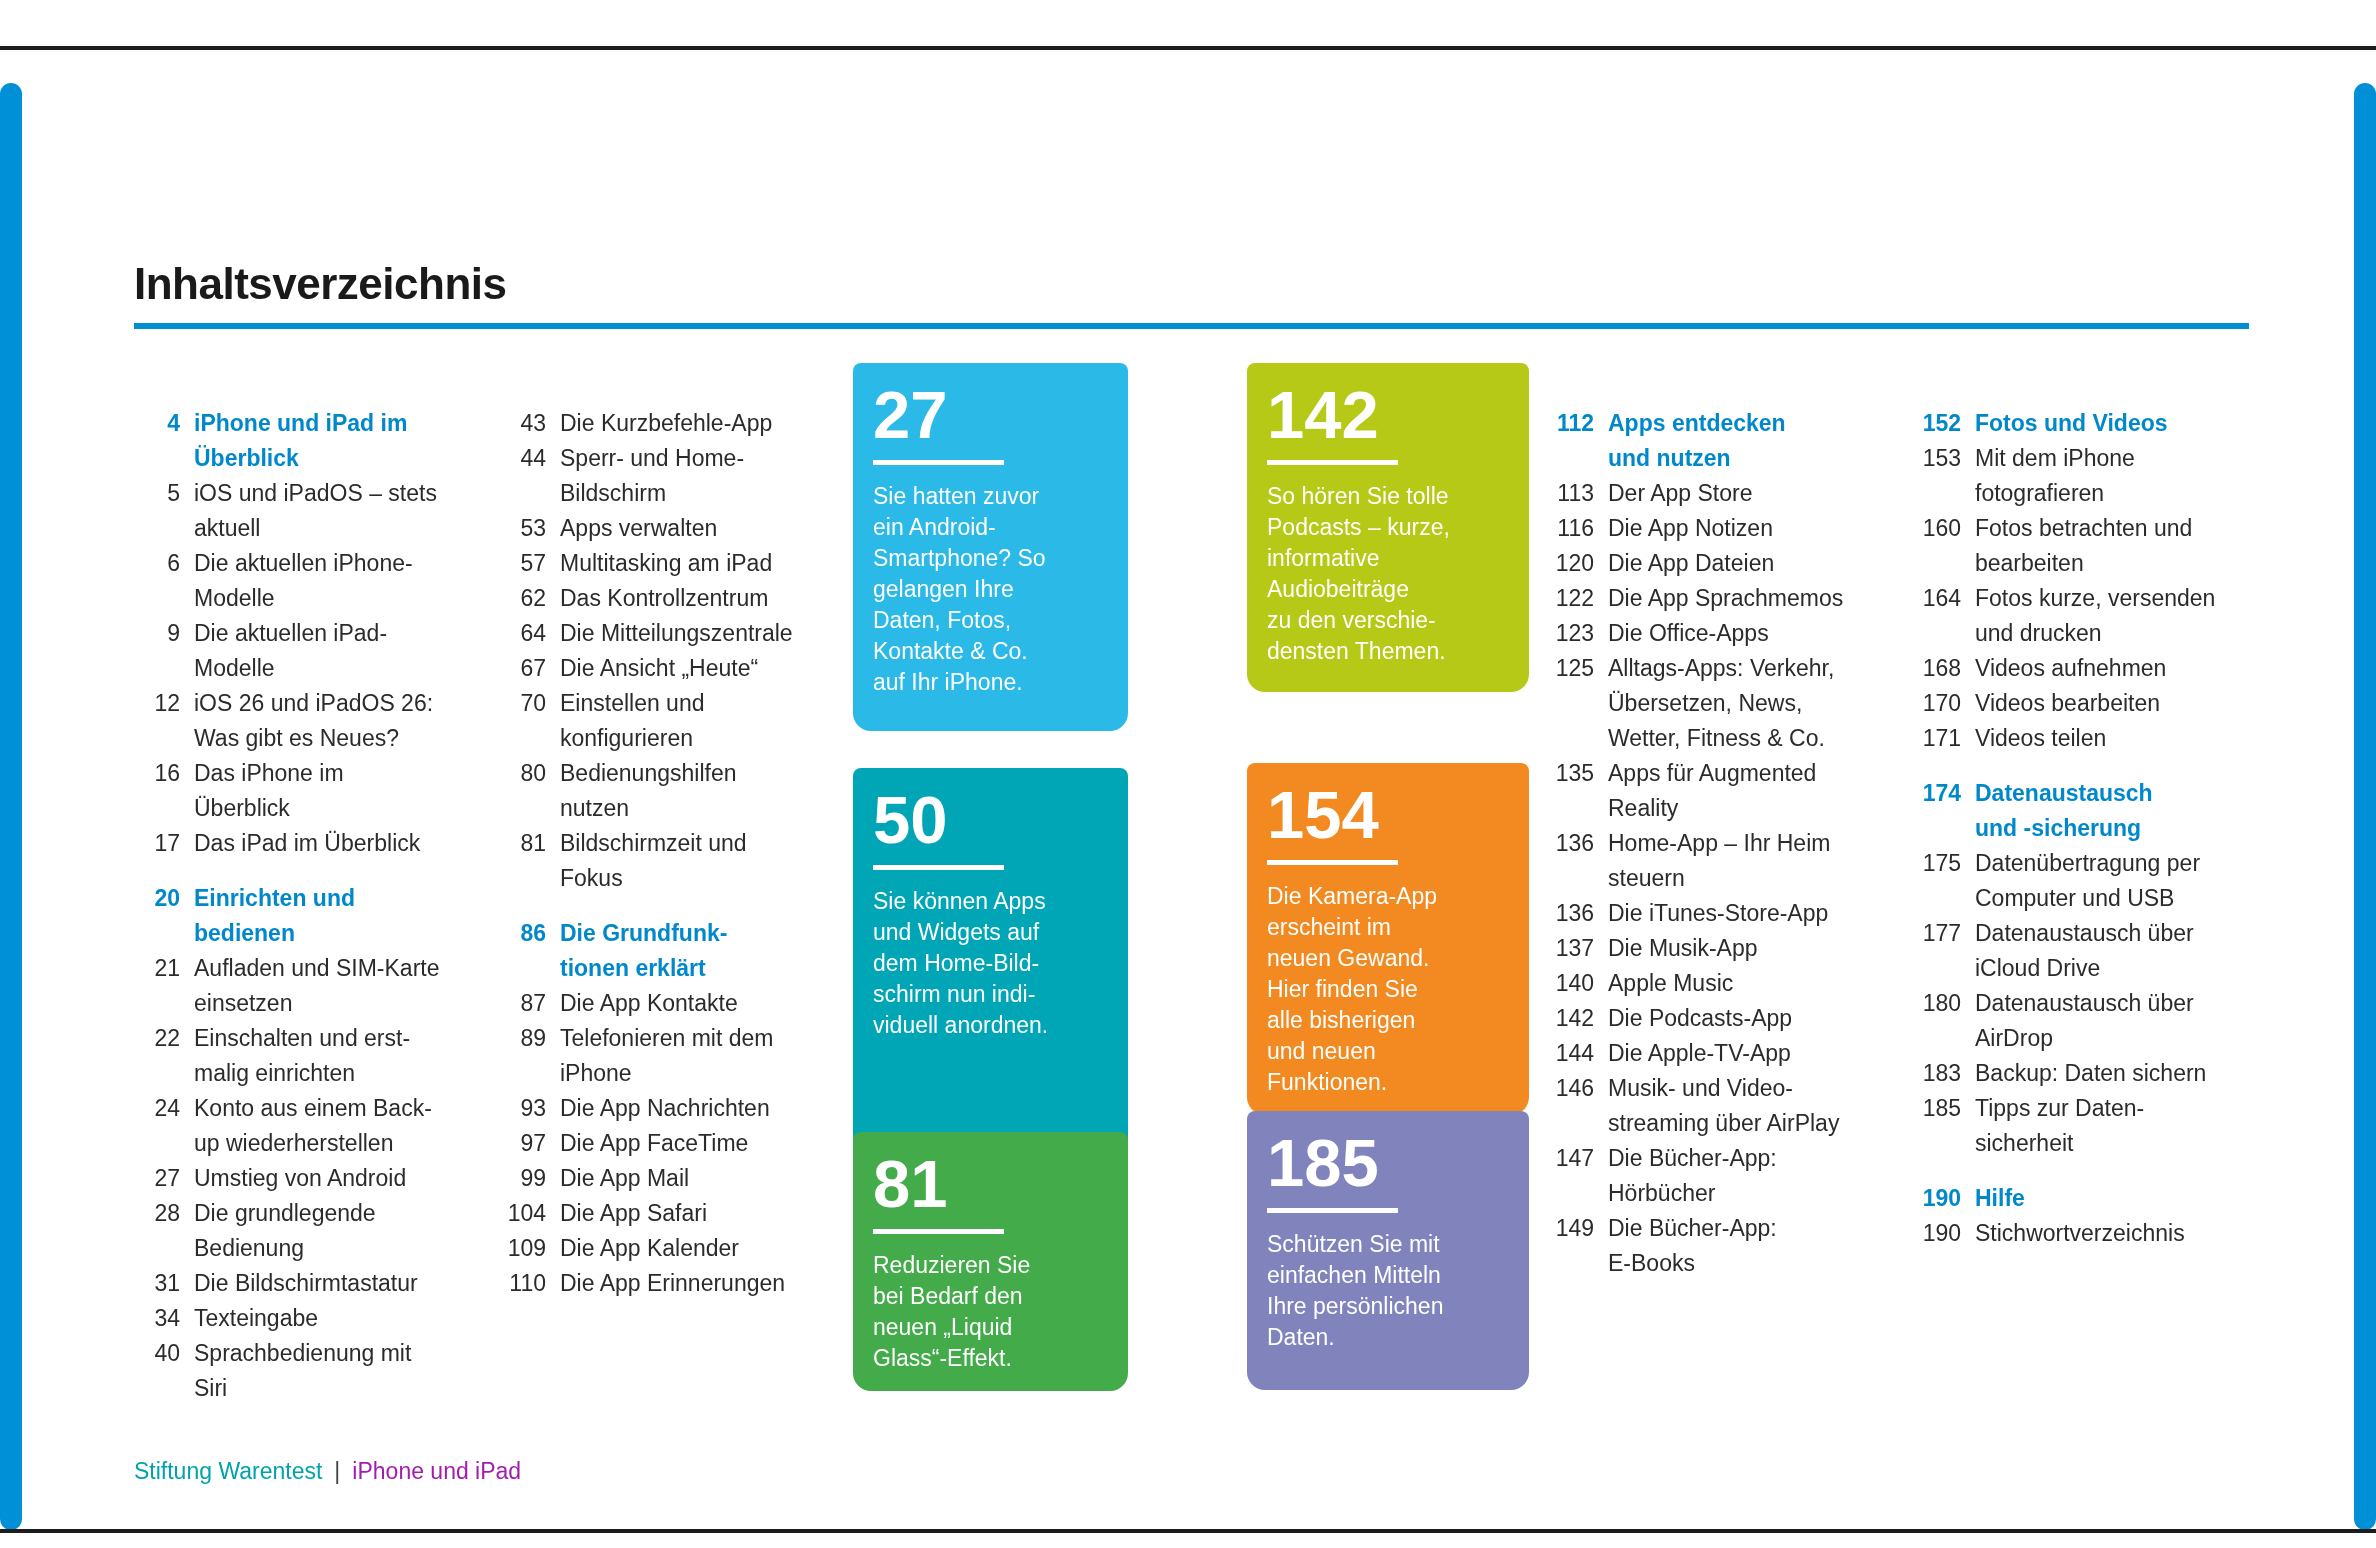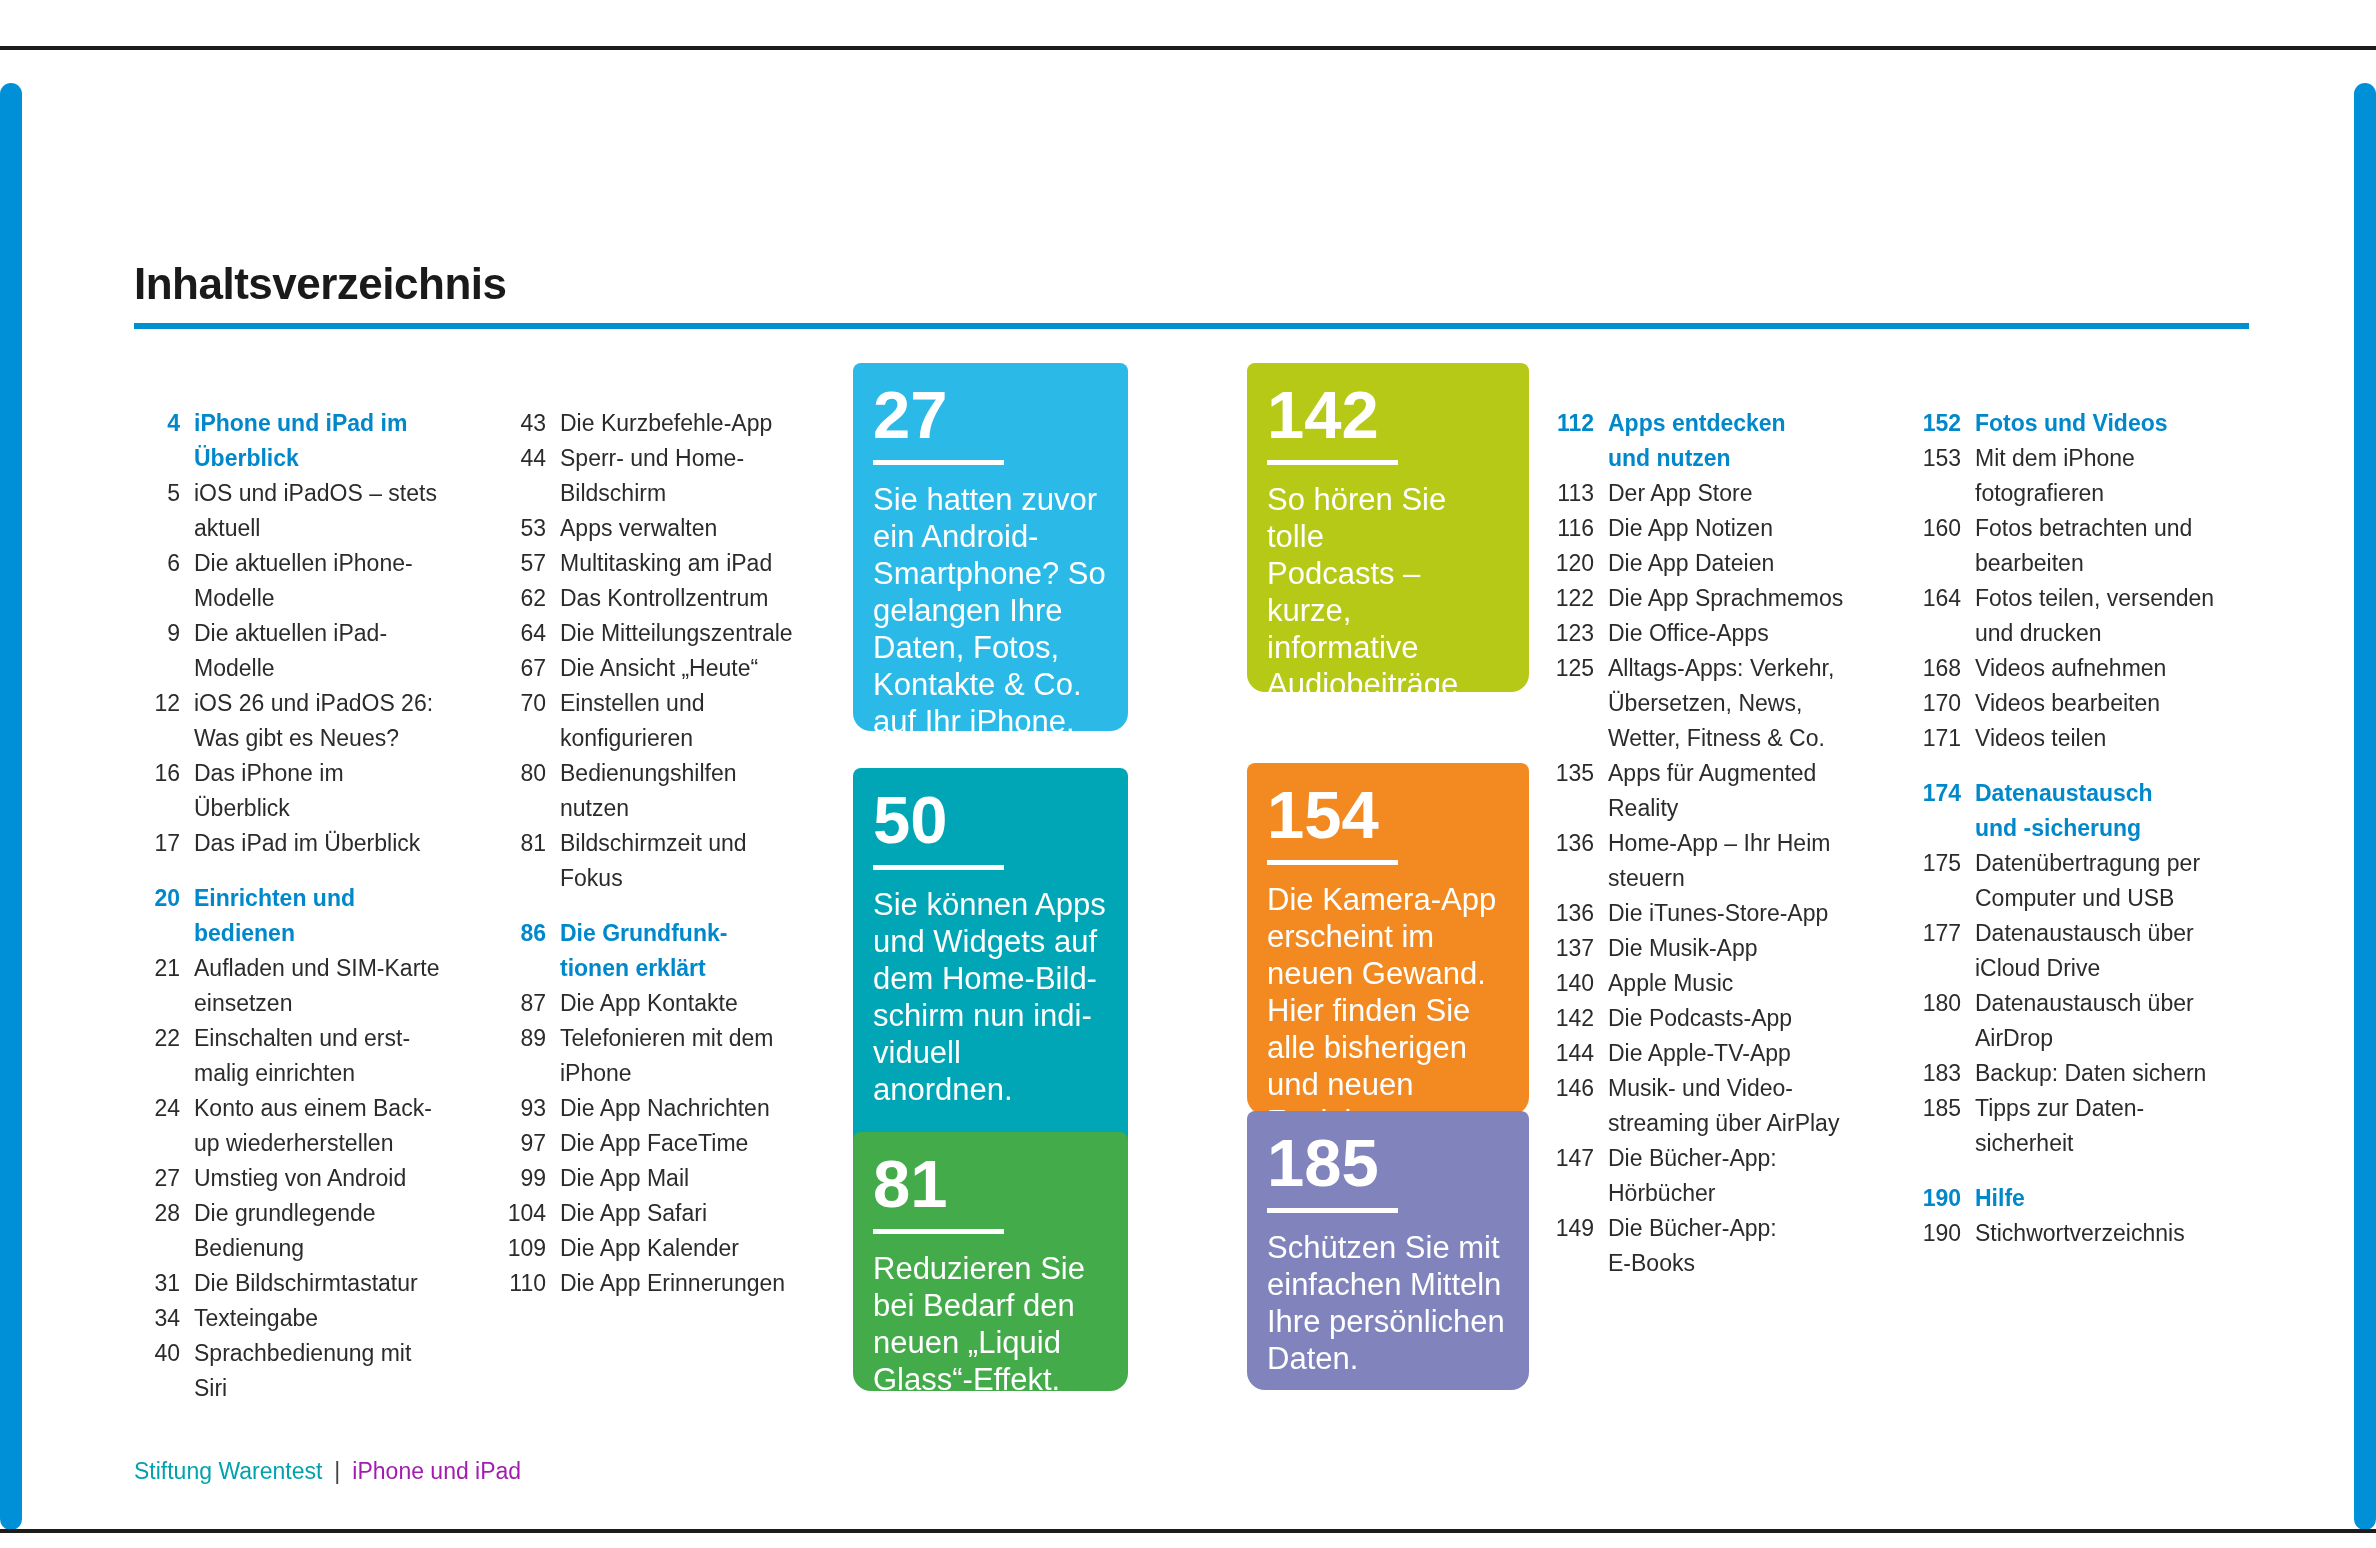--- a/index.html
+++ b/index.html
@@ -25,21 +25,21 @@
   .toc-entry.heading:not(:first-child){margin-top:20px;}
   .callout{position:absolute;border-radius:8px 8px 18px 18px;color:#ffffff;padding:18px 20px;box-sizing:border-box;}
   #callout-0{left:853px;top:363px;width:275px;height:368px;}
   #callout-1{left:853px;top:768px;width:275px;height:404px;}
   #callout-2{left:853px;top:1132px;width:275px;height:259px;}
   #callout-3{left:1247px;top:363px;width:282px;height:329px;}
   #callout-4{left:1247px;top:723px;width:282px;height:352px;}
   #callout-5{left:1247px;top:1111px;width:282px;height:279px;}
   .co-num{font-size:67px;font-weight:700;line-height:1;}
   .co-rule{width:131px;height:5px;background:#ffffff;margin-top:12px;}
-  .co-text{margin-top:16px;font-size:31px;line-height:37px;white-space:pre-line;}
+  .co-text{margin-top:16px;font-size:23px;line-height:31px;white-space:pre-line;}
   .footer{position:absolute;left:134px;top:1457px;font-size:23px;line-height:28px;}
   .footer .publisher{color:var(--teal,#00a3ad);}
   .footer .sep{color:#444;margin:0 12px;}
   .footer .book{color:#a21caf;}
 </style>
 </head>
 <body>
 
 <div class="page">
   <div class="edge-line edge-top"></div>
@@ -299,21 +299,21 @@
         <span class="label">Mit dem iPhone
 fotografieren</span>
       </div>
       <div class="toc-entry">
         <span class="num">160</span>
         <span class="label">Fotos betrachten und
 bearbeiten</span>
       </div>
       <div class="toc-entry">
         <span class="num">164</span>
-        <span class="label">Fotos teilen, versenden
+        <span class="label">Fotos kurze, versenden
 und drucken</span>
       </div>
       <div class="toc-entry">
         <span class="num">168</span>
         <span class="label">Videos aufnehmen</span>
       </div>
       <div class="toc-entry">
         <span class="num">170</span>
         <span class="label">Videos bearbeiten</span>
       </div>

